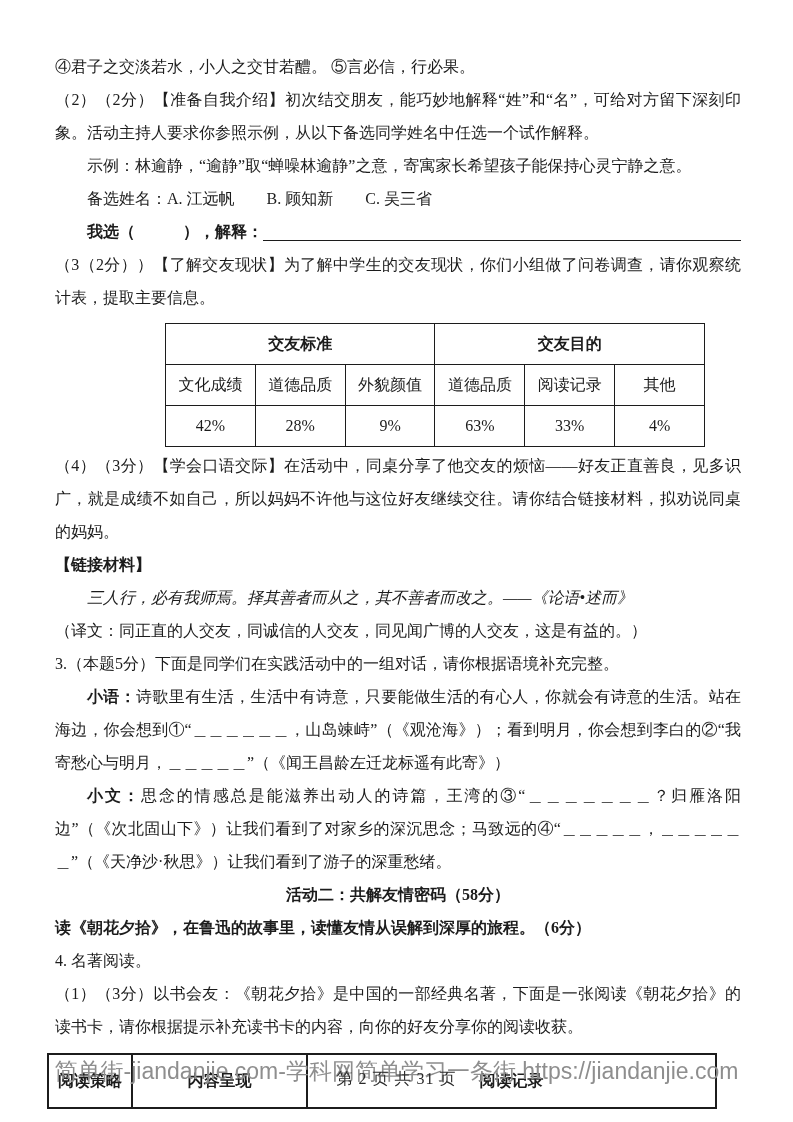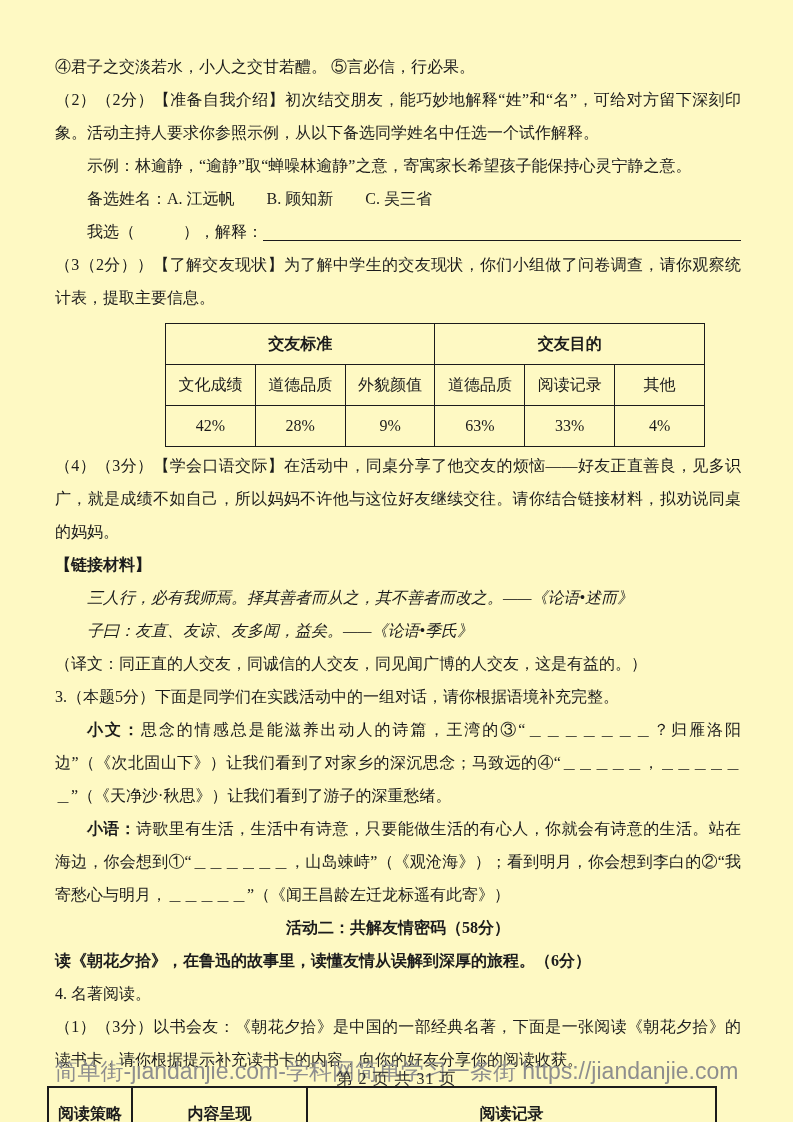--- a/index.html
+++ b/index.html
@@ -1,34 +1,34 @@
 <!DOCTYPE html>
 <html><head>
 <meta charset="utf-8">
 <style>
   html,body{margin:0;padding:0;background:#e9e9e9;}
   .page{
     position:relative;
     width:793px;height:1122px;
-    background:#fef9c3;
+    background:#ffffff;
     box-sizing:border-box;
     padding:50px 52px 0 55px;
     font-family:"Liberation Serif","DejaVu Serif",serif;
     font-size:16px;
     color:#1c1c1c;
     overflow:hidden;
     margin:0 auto;
   }
   p{margin:0;line-height:33px;text-align:justify;}
   .indent{text-indent:2em;}
   .bold{font-weight:bold;}
   .kai{font-style:italic;}
   .center{text-align:center;text-indent:0;}
   .fill-row{display:flex;align-items:flex-end;}
-  .fill-row .label{white-space:nowrap;text-indent:2em;}
+  .fill-row .label{white-space:nowrap;text-indent:2em;font-weight:bold;}
   .blank-line{flex:1;border-bottom:1.5px solid #1c1c1c;margin-bottom:7px;}
   table{border-collapse:collapse;color:#1c1c1c;}
   .survey-table{width:540px;margin:9px 0 2px 110px;table-layout:fixed;text-align:center;}
   .survey-table td{border:1.5px solid #1c1c1c;height:40px;padding:0;}
   .survey-table .group-row td{font-weight:bold;}
   .reading-table{width:668px;margin:10px 0 0 -8px;table-layout:fixed;text-align:center;}
   .reading-table td{border:2px solid #1c1c1c;height:52px;padding:0;font-weight:bold;}
   .footer{position:absolute;left:0;top:1060px;width:100%;text-align:center;}
   .watermark{
     color:#8e8e8e;
@@ -81,29 +81,28 @@
     </tr>
   </tbody>
     </table>
 
   <p>（4）（3分）【学会口语交际】在活动中，同桌分享了他交友的烦恼——好友正直善良，见多识广，就是成绩不如自己，所以妈妈不许他与这位好友继续交往。请你结合链接材料，拟劝说同桌的妈妈。</p>
 
   <p class="bold">【链接材料】</p>
 
   <p class="indent kai">三人行，必有我师焉。择其善者而从之，其不善者而改之。——《论语•述而》</p>
 
-  <p class="indent kai">子曰：友直、友谅、友多闻，益矣。——《论语•季氏》</p>
 
   <p>（译文：同正直的人交友，同诚信的人交友，同见闻广博的人交友，这是有益的。）</p>
 
   <p>3.（本题5分）下面是同学们在实践活动中的一组对话，请你根据语境补充完整。</p>
 
+  <p class="indent"><span class="bold">小语：</span><span>诗歌里有生活，生活中有诗意，只要能做生活的有心人，你就会有诗意的生活。站在海边，你会想到①“＿＿＿＿＿＿，山岛竦峙”（《观沧海》）；看到明月，你会想到李白的②“我寄愁心与明月，＿＿＿＿＿”（《闻王昌龄左迁龙标遥有此寄》）</span></p>
+
   <p class="indent"><span class="bold">小文：</span><span>思念的情感总是能滋养出动人的诗篇，王湾的③“＿＿＿＿＿＿＿？归雁洛阳边”（《次北固山下》）让我们看到了对家乡的深沉思念；马致远的④“＿＿＿＿＿，＿＿＿＿＿＿”（《天净沙·秋思》）让我们看到了游子的深重愁绪。</span></p>
-
-  <p class="indent"><span class="bold">小语：</span><span>诗歌里有生活，生活中有诗意，只要能做生活的有心人，你就会有诗意的生活。站在海边，你会想到①“＿＿＿＿＿＿，山岛竦峙”（《观沧海》）；看到明月，你会想到李白的②“我寄愁心与明月，＿＿＿＿＿”（《闻王昌龄左迁龙标遥有此寄》）</span></p>
 
   <p class="center bold">活动二：共解友情密码（58分）</p>
 
   <p class="bold">读《朝花夕拾》，在鲁迅的故事里，读懂友情从误解到深厚的旅程。（6分）</p>
 
   <p>4. 名著阅读。</p>
 
   <p>（1）（3分）以书会友：《朝花夕拾》是中国的一部经典名著，下面是一张阅读《朝花夕拾》的读书卡，请你根据提示补充读书卡的内容，向你的好友分享你的阅读收获。</p>
 
   <table class="reading-table">

